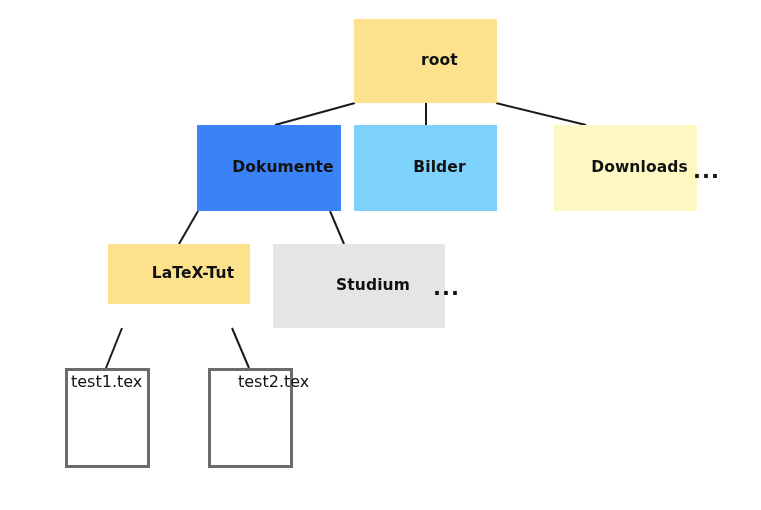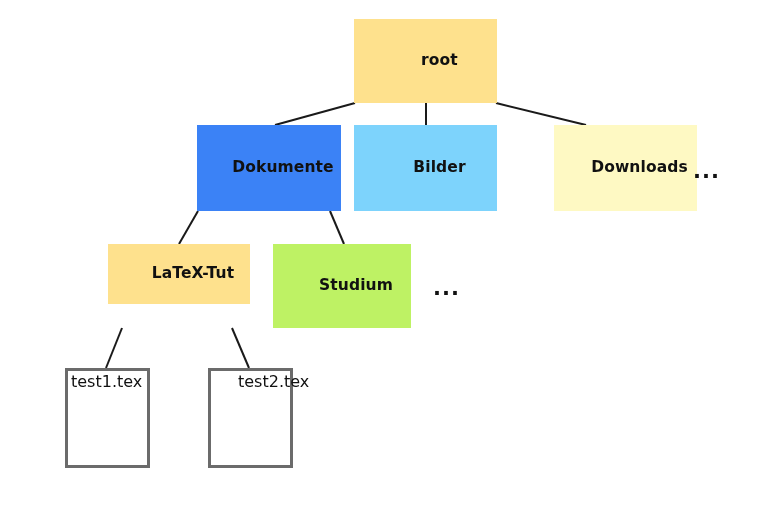--- a/index.html
+++ b/index.html
@@ -88,21 +88,21 @@
       </div>
       <div class="node folder" style="left: 354px; top: 125px; width: 143px; height: 86px; background: #7dd3fc;">
         <span class="node-label" style="color: rgb(17, 17, 17);">Bilder</span>
       </div>
       <div class="node folder" style="left: 514px; top: 125px; width: 143px; height: 86px; background: #fef9c3; margin-left: 40px;">
         <span class="node-label" style="color: rgb(17, 17, 17);">Downloads</span>
       </div>
       <div class="node folder" style="left: 108px; top: 244px; width: 142px; height: 60px; background: rgb(254, 225, 141);">
         <span class="node-label" style="color: rgb(17, 17, 17);">LaTeX-Tut</span>
       </div>
-      <div class="node folder" style="left: 273px; top: 244px; width: 138px; height: 84px; background: #bef264;">
+      <div class="node folder" style="left: 273px; top: 244px; width: 172px; height: 84px; background: #e5e5e5;">
         <span class="node-label" style="color: rgb(17, 17, 17);">Studium</span>
       </div>
       <div class="node file" style="left: 65px; top: 368px; width: 85px; height: 100px; background: rgb(255, 255, 255); border-color: rgb(107, 107, 107);">
         <span class="node-label" style="color: rgb(17, 17, 17);">test1.tex</span>
       </div>
       <div class="node file" style="left: 208px; top: 368px; width: 85px; height: 100px; background: rgb(255, 255, 255); border-color: rgb(107, 107, 107);">
         <span class="node-label" style="color: rgb(17, 17, 17); padding-left: 27px;">test2.tex</span>
       </div>
     </div>
   <div id="ellipsis-layer">

